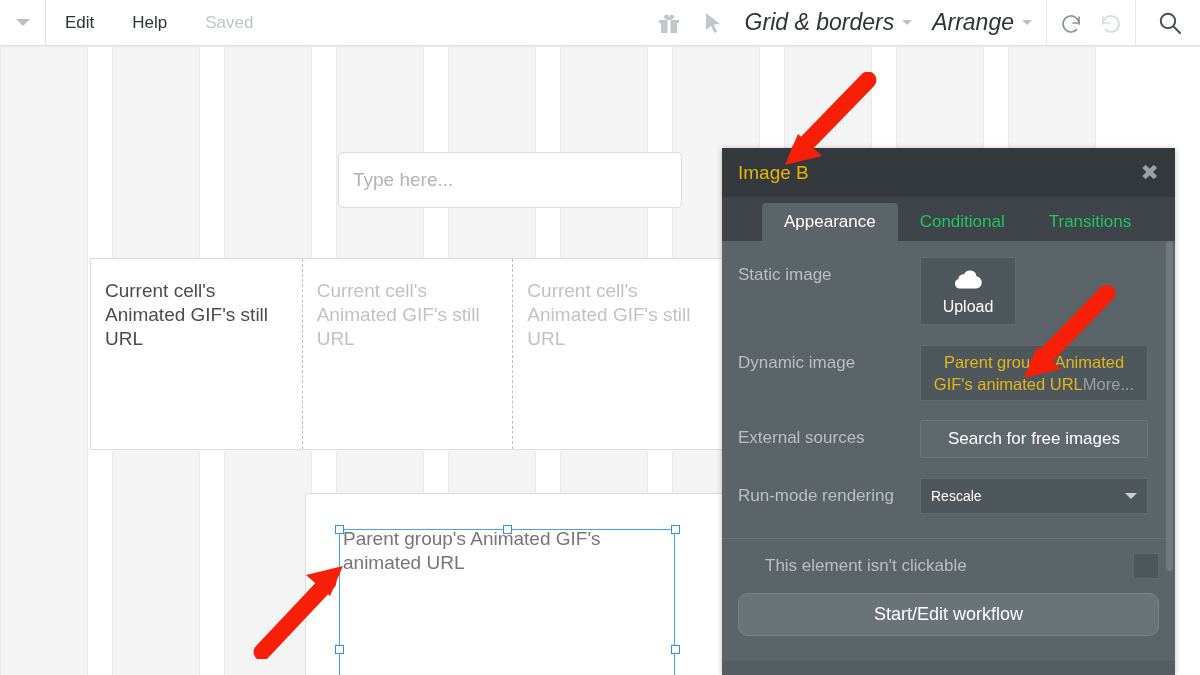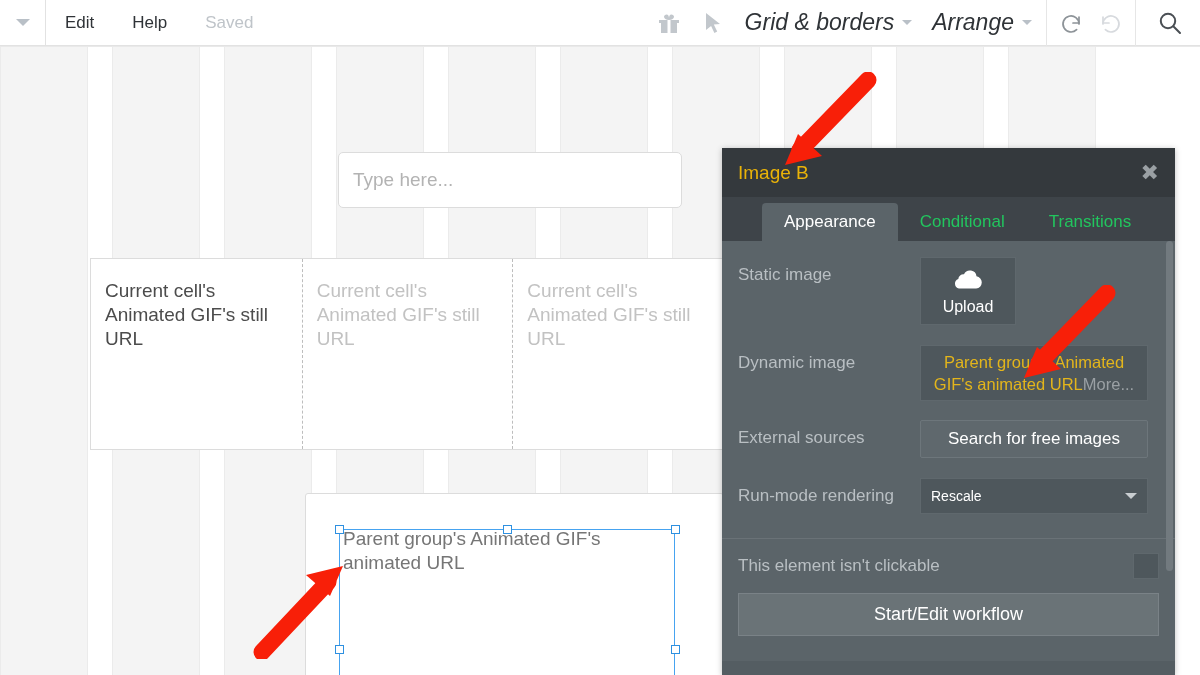--- a/index.html
+++ b/index.html
@@ -121,25 +121,25 @@
   }
   .select-box {
     width: 228px; height: 36px; background: #4e575c; border: 1px solid #5f686d;
     display: flex; align-items: center; padding: 0 10px; color: #ffffff; font-size: 14px;
     justify-content: space-between;
   }
   .sel-caret { width: 0; height: 0; border-left: 6px solid transparent; border-right: 6px solid transparent;
     border-top: 6px solid #c9ced1; }
   .pdiv { height: 1px; background: #6a7277; margin: 14px 0; }
   .click-row { display: flex; align-items: center; padding: 0 16px; justify-content: space-between; }
-  .click-lbl { font-size: 17px; color: #b9bfc3; }
+  .click-lbl { font-size: 17px; color: #b9bfc3; margin-left: 27px; }
   .checkbox { width: 26px; height: 26px; background: #4e575c; border: 1px solid #5f686d; }
   .wf-btn {
     margin: 14px 16px 0 16px; height: 43px; background: #6a7377; border: 1px solid #7a8287;
-    border-radius: 0; display: flex; align-items: center; justify-content: center;
+    border-radius: 10px; display: flex; align-items: center; justify-content: center;
     color: #ffffff; font-size: 18px;
   }
   .pscroll {
     position: absolute; right: 2px; top: 0; width: 7px; height: 330px;
     background: #727a7f; border-radius: 4px;
   }
   .panel-foot { position: absolute; left:0; bottom: 0; width: 100%; height: 14px; background: #545d62; }
 </style>
 </head>
 <body>

